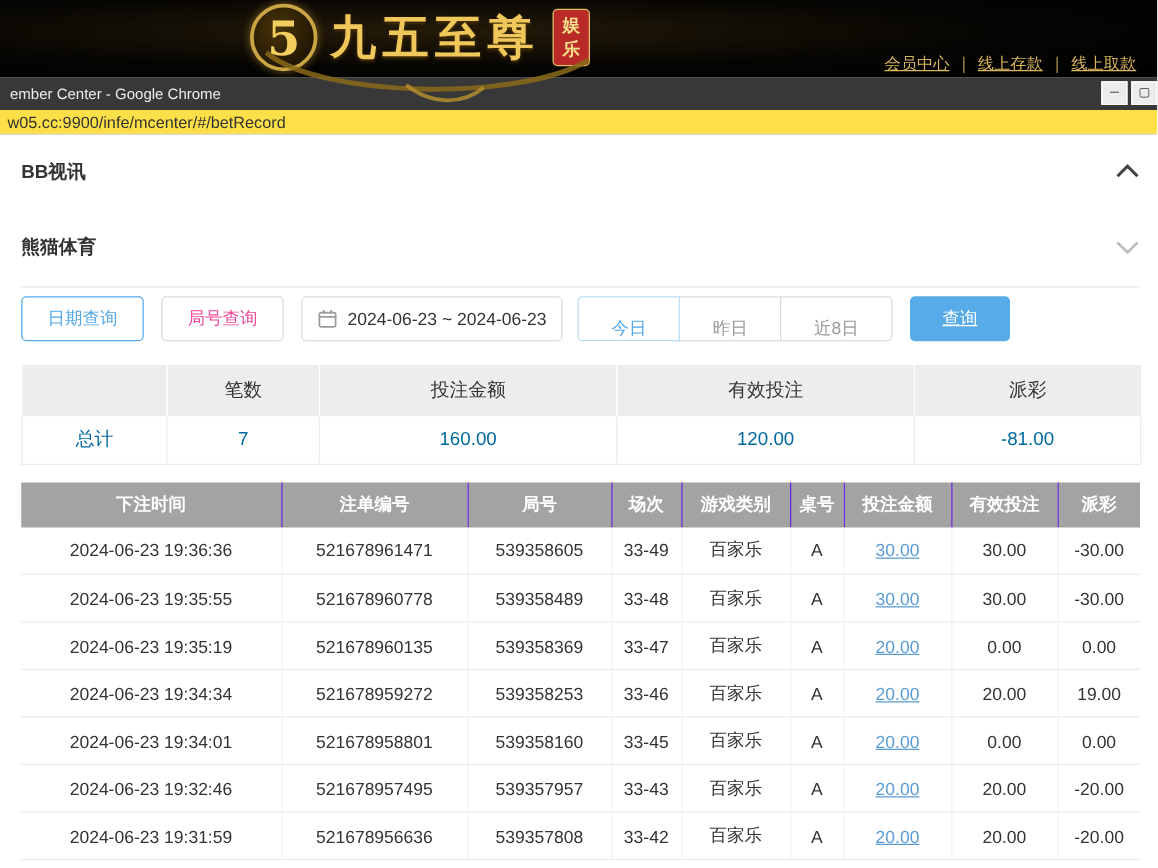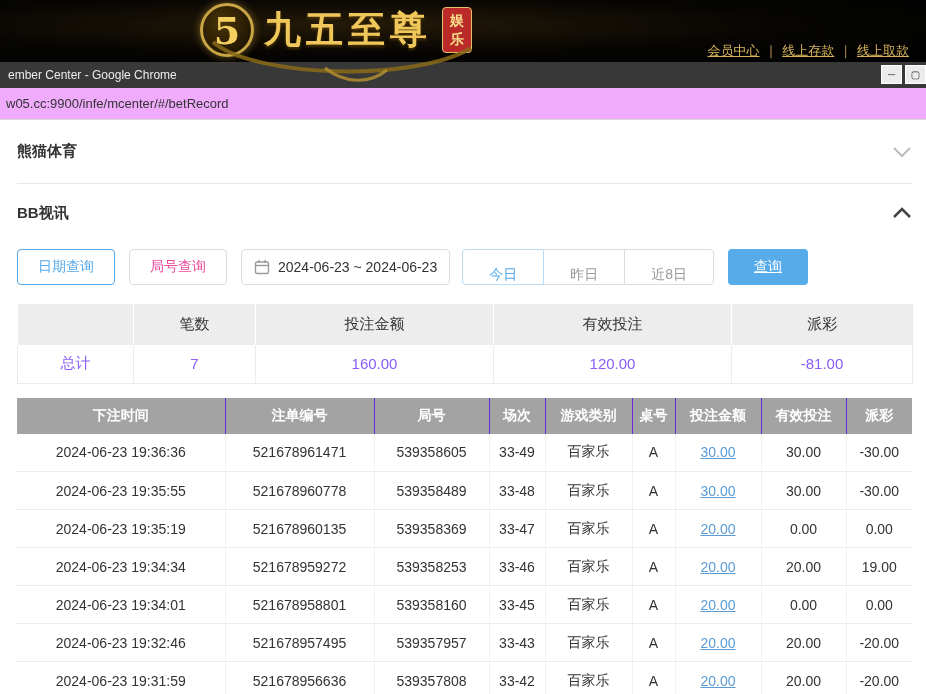--- a/index.html
+++ b/index.html
@@ -15,21 +15,21 @@
   .swirl { position: absolute; left: 205px; top: 38px; z-index: 3; pointer-events: none; }
   .top-links { position: absolute; right: 14px; top: 42px; font-size: 13px; color: #d8b55c; white-space: nowrap; }
   .top-links .nav-link { color: #d8b55c; text-decoration: underline; cursor: pointer; margin: 0 3px; }
   .top-links .sep { color: #d8b55c; margin: 0 2px; }
 
   
   .titlebar { position: relative; height: 26px; background: #383838; display: flex; align-items: center; padding: 0 8px; z-index: 1; }
   .titlebar-text { color: #ececec; font-size: 12px; }
   .win-controls { position: absolute; right: 0; top: 3px; display: flex; }
   .win-btn { width: 21px; height: 19px; background: #ececec; border: 1px solid #fff; color: #333; font-size: 10px; line-height: 17px; text-align: center; margin-left: 3px; cursor: pointer; }
-  .urlbar { height: 32px; background: #f0abfc; border-bottom: 1px solid #d8d8d8; display: flex; align-items: center; padding: 0 6px; font-size: 13px; color: #333; }
+  .urlbar { height: 20px; background: #fde047; border-bottom: 1px solid #d8d8d8; display: flex; align-items: center; padding: 0 6px; font-size: 13px; color: #333; }
 
   
   .content { padding: 0 14px 0 17px; background: #fff; }
   .section-row { display: flex; align-items: center; justify-content: space-between; cursor: pointer; }
   .section-row.panda { height: 64px; border-bottom: 1px solid #e8e8e8; }
   .section-row.bb { height: 58px; }
   .section-title { font-size: 15px; font-weight: bold; color: #333; }
 
   .filter-row { display: flex; align-items: center; height: 50px; }
   .btn { height: 36px; font-size: 14px; border-radius: 4px; background: #fff; cursor: pointer; font-family: inherit; }
@@ -40,21 +40,21 @@
   .seg { height: 36px; padding: 16px 26px; font-size: 14px; color: #999; background: #fff; border: 1px solid #dcdcdc; margin-left: -1px; cursor: pointer; font-family: inherit; }
   .seg:first-child { margin-left: 0; border-radius: 4px 0 0 4px; }
   .seg:last-child { border-radius: 0 4px 4px 0; }
   .seg.active { color: #54a8e8; border-color: #b9ddf6; position: relative; z-index: 1; }
   .btn-primary { margin-left: 14px; border: none; background: #58abe9; color: #fff; padding: 4px 26px; text-decoration: underline; }
 
   table { width: 100%; border-collapse: collapse; table-layout: fixed; }
   .summary-table { margin-top: 12px; }
   .summary-table thead td { background: #ededed; height: 41px; text-align: center; font-size: 15px; color: #333; border-right: 1px solid #fff; margin-top: 39px; }
   .summary-table thead td:last-child { border-right: none; }
-  .summary-table tbody td { height: 38px; text-align: center; font-size: 15px; color: #8b5cf6; border: 1px solid #ececec; border-top: none; }
+  .summary-table tbody td { height: 38px; text-align: center; font-size: 15px; color: #0369a1; border: 1px solid #ececec; border-top: none; }
 
   .bet-table { margin-top: 14px; }
   .bet-table thead th { background: #a3a3a3; color: #fff; height: 36px; font-size: 14px; font-weight: bold; border-right: 1px solid #6d28d9; }
   .bet-table thead th:last-child { border-right: none; }
   .bet-table tbody td { height: 38px; text-align: center; font-size: 14px; color: #333; border-bottom: 1px solid #ececec; border-right: 1px solid #f2f2f2; }
   .bet-table tbody td:last-child { border-right: none; }
   .amount-link { color: #5b9bd5; text-decoration: underline; cursor: pointer; }
   .neg { color: #f0504f; }
 </style>
 </head>
@@ -89,31 +89,31 @@
       <div class="win-btn">▢</div>
     </div>
   </div>
 
   <div class="urlbar">
     <span>w05.cc:9900/infe/mcenter/#/betRecord</span>
   </div>
 
   <div class="content">
 
+    <div class="section-row bb">
+      <span class="section-title">BB视讯</span>
+      <svg width="20" height="12" viewBox="0 0 20 12">
+          <polyline points="2,10 10,2 18,10" fill="none" stroke="#444" stroke-width="2.5"></polyline>
+        </svg>
+    </div>
+
     <div class="section-row panda">
       <span class="section-title">熊猫体育</span>
       <svg width="20" height="12" viewBox="0 0 20 12">
           <polyline points="2,2 10,10 18,2" fill="none" stroke="#bbb" stroke-width="2"></polyline>
-        </svg>
-    </div>
-
-    <div class="section-row bb">
-      <span class="section-title">BB视讯</span>
-      <svg width="20" height="12" viewBox="0 0 20 12">
-          <polyline points="2,10 10,2 18,10" fill="none" stroke="#444" stroke-width="2.5"></polyline>
         </svg>
     </div>
 
     <div class="filter-row">
       <button class="btn btn-outline-blue">日期查询</button>
       <button class="btn btn-outline-gray">局号查询</button>
       <div class="date-input">
         <svg width="16" height="16" viewBox="0 0 16 16">
             <rect x="1.5" y="3" width="13" height="11.5" rx="1.5" fill="none" stroke="#9a9a9a" stroke-width="1.4"></rect>
             <line x1="1.5" y1="6.5" x2="14.5" y2="6.5" stroke="#9a9a9a" stroke-width="1.4"></line>

